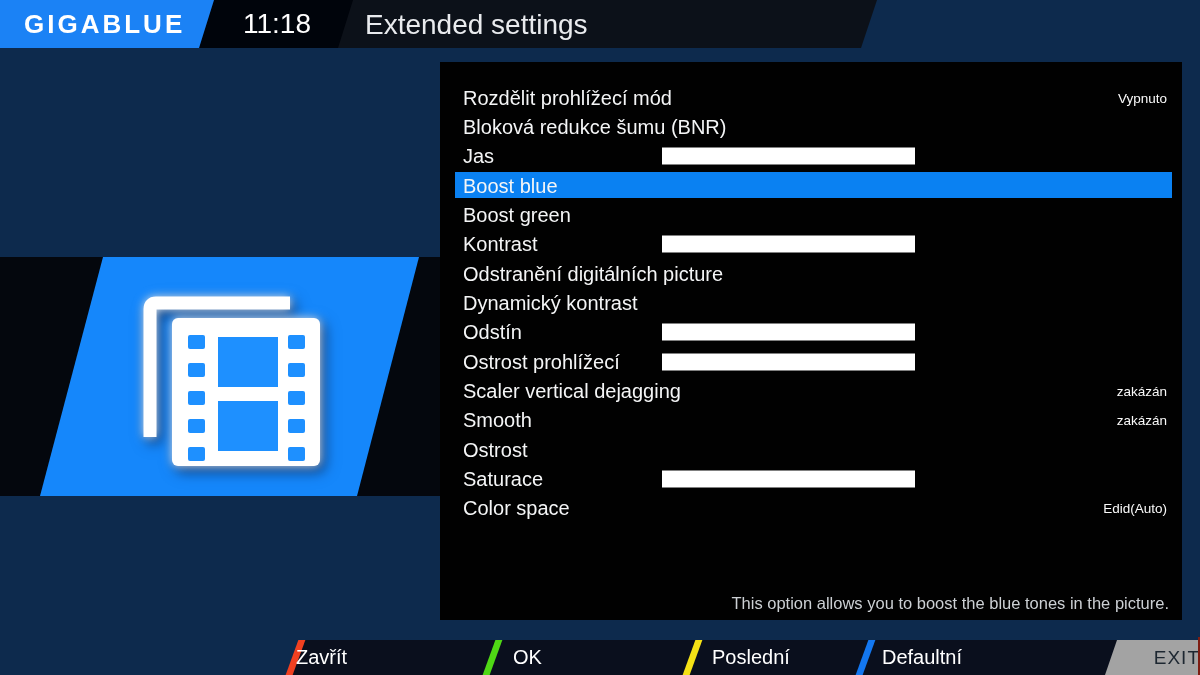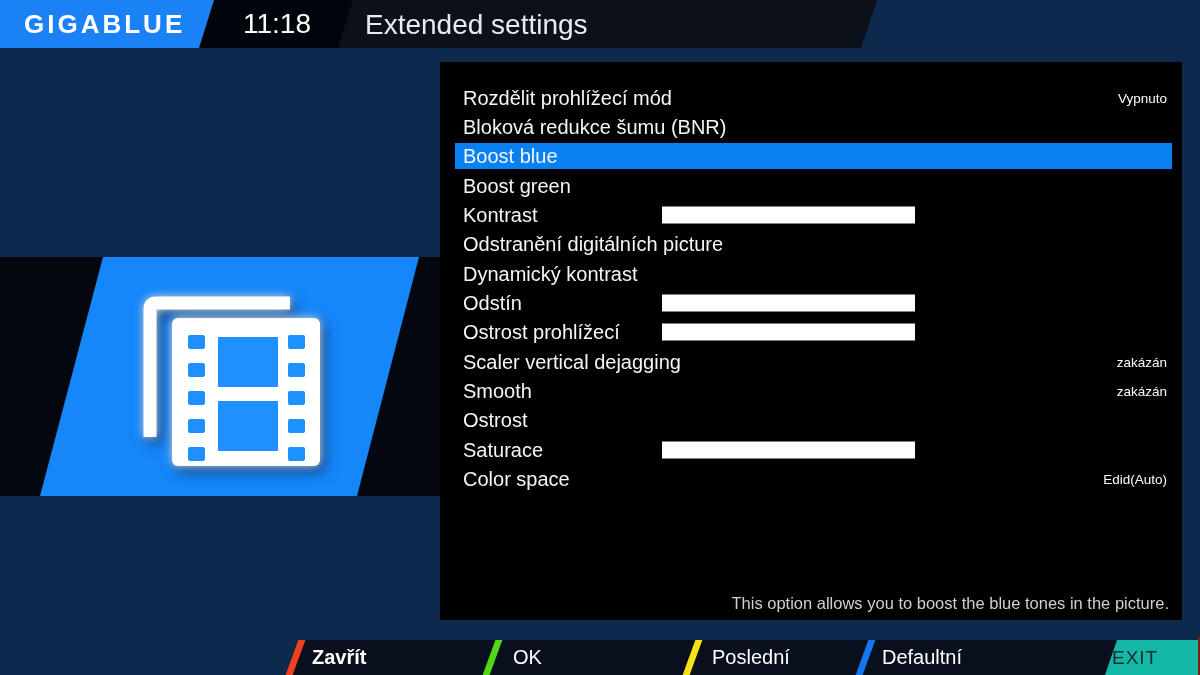--- a/index.html
+++ b/index.html
@@ -82,29 +82,29 @@
     transform:skewX(-20deg);
   }
   .stripe.red{left:292px;background:#f04020;}
   .stripe.green{left:489px;background:#4fd815;}
   .stripe.yellow{left:689px;background:#f5e216;}
   .stripe.blue{left:862px;background:#1377f0;}
   .flabel{
     position:absolute;top:640px;height:35px;line-height:35px;
     color:#ffffff;font-size:20px;white-space:nowrap;
   }
-  .flabel.l-red{left:312px;font-weight:bold;}
+  .flabel.l-red{left:296px;}
   .flabel.l-green{left:513px;}
   .flabel.l-yellow{left:712px;}
   .flabel.l-blue{left:882px;}
   .exit-plate{
     position:absolute;left:1100px;top:640px;width:100px;height:35px;
-    background:#14b8a6;
+    background:#a3a3a3;
     clip-path:polygon(17px 0,100% 0,100% 100%,5px 100%);
-    line-height:35px;text-align:left;
+    line-height:35px;text-align:right;
     color:#1d2731;font-size:19px;letter-spacing:1px;
     padding-left:0;
   }
   .exit-plate span{margin-left:12px;}
   .red-sliver{
     position:absolute;left:1198px;top:637px;width:2px;height:38px;
     background:#7e1d12;
   }
 </style>
 </head>
@@ -150,20 +150,24 @@
       <div class="row">
         <span class="lbl">Rozdělit prohlížecí mód</span>
         <span class="val">Vypnuto</span>
       </div>
 
 
       <div class="row">
         <span class="lbl">Bloková redukce šumu (BNR)</span>
       </div>
 
+      <div class="row">
+        <span class="lbl">Jas</span>
+        <span class="slider"></span>
+      </div>
 
       <div class="row selected">
         <span class="hl"></span>
         <span class="lbl">Boost blue</span>
       </div>
 
       <div class="row">
         <span class="lbl">Boost green</span>
       </div>
 

